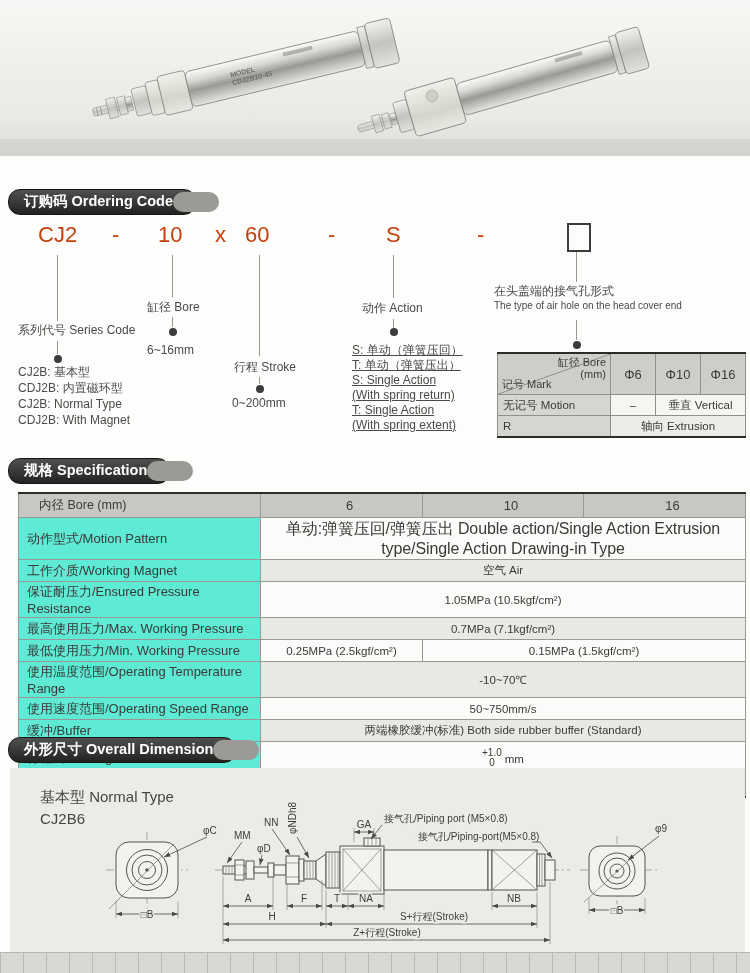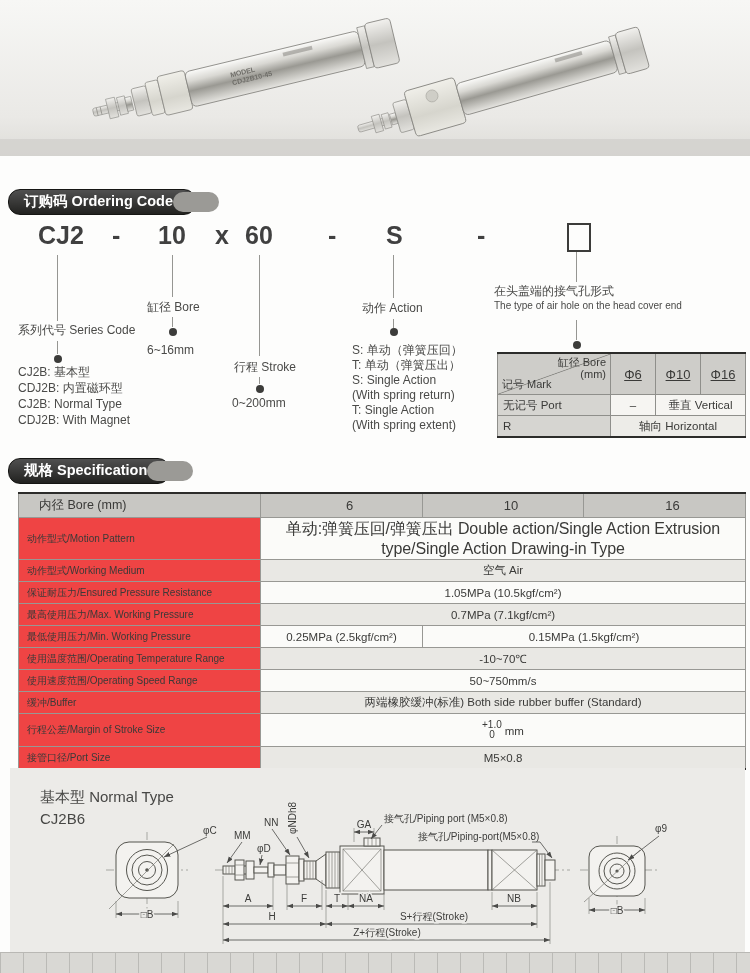--- a/index.html
+++ b/index.html
@@ -11,47 +11,47 @@
 
   
   .pill-wrap{position:absolute;left:8px;height:24px;}
   .pill{position:relative;z-index:0;display:inline-block;background:linear-gradient(#505050,#222220);
         color:#fff;font-size:14.5px;font-weight:bold;line-height:17px;
         padding:3px 22px 4px 15px;border-radius:12px;border:1px solid #161614;white-space:nowrap;}
   .pill::after{content:"";position:absolute;top:2px;right:-24px;width:46px;height:calc(100% - 4px);
         background:#9b9a96;border-radius:11px;z-index:-1;}
 
   
-  .code-part{position:absolute;font-size:25px;font-weight:bold;color:#404040;line-height:32px;}
+  .code-part{position:absolute;font-size:22px;font-weight:normal;color:#c2410c;line-height:32px;}
   .code-box{position:absolute;width:20px;height:25px;border:2px solid #3c3c3a;background:transparent;}
   .vline{position:absolute;width:1px;background:#969692;}
   .dot{position:absolute;width:8px;height:8px;border-radius:50%;background:#3c3c3a;}
   .olabel{position:absolute;font-size:12px;color:#4a4a48;white-space:nowrap;}
   .olist{position:absolute;font-size:12px;color:#4a4a48;white-space:nowrap;}
   .olist div{height:16px;line-height:16px;}
-  .olist.tight div{height:15px;line-height:15px;}
+  .olist.tight div{height:15px;line-height:15px;text-decoration:underline;}
 
   
   table.air{position:absolute;left:497px;top:352px;width:248px;border-collapse:collapse;table-layout:fixed;
         border-top:2px solid #2c2c2a;border-bottom:2px solid #2c2c2a;font-size:11.5px;color:#3a3a38;}
   table.air td{border:1px solid #8f8f8b;padding:0;text-align:center;}
   table.air .diag{position:relative;height:40px;background:
         linear-gradient(to bottom right, rgba(0,0,0,0) calc(50% - 0.7px), #7d7d79, rgba(0,0,0,0) calc(50% + 0.7px)),#cecdc9;}
   table.air .diag .dt{position:absolute;top:2px;right:4px;text-align:right;line-height:12px;font-size:11px;}
   table.air .diag .db{position:absolute;bottom:2px;left:4px;font-size:11px;}
-  table.air td.colhead{background:#cecdc9;height:40px;font-size:13px;text-decoration:underline;}
+  table.air td.colhead{background:#cecdc9;height:40px;font-size:13px;}
   table.air td.mark{background:#d6d5d1;text-align:left;padding-left:5px;height:20px;}
   table.air td.val{background:#f6f5f2;height:20px;}
   table.air td.val2{background:#edece8;height:20px;}
 
   
   table.spec{position:absolute;left:18px;top:492px;width:727px;border-collapse:collapse;table-layout:fixed;
         border-top:2px solid #2c2c2a;border-bottom:2px solid #2c2c2a;font-size:11.5px;color:#3a3a38;}
   table.spec td{border:1px solid #98а;border:1px solid #98九;border:1px solid #989894;padding:1px 4px;text-align:center;height:19px;}
-  table.spec td.lbl{background:#ef4444;text-align:left;padding-left:8px;font-size:10px;}
+  table.spec td.lbl{background:#5eead4;text-align:left;padding-left:8px;font-size:13px;}
   table.spec tr.hdr td{background:#c8c7c3;font-size:13px;height:21px;padding-left:20px;}
   table.spec tr.hdr td.lbl{font-size:12.5px;}
   table.spec tr.alt td:not(.lbl){background:#e9e8e4;}
   table.spec tr:not(.alt):not(.hdr) td:not(.lbl){background:#fbfbf9;}
   table.spec td.small{font-size:16px;letter-spacing:-0.1px;}
   .frac{display:inline-block;vertical-align:middle;font-size:10px;line-height:10px;text-align:center;}
   .frac .top{display:block;}
   .frac .bot{display:block;}
   .frac-unit{display:inline-block;vertical-align:-2px;margin-left:3px;font-size:11.5px;}
   tr.strokeerr td{height:30px;}
@@ -202,27 +202,27 @@
         <td class="diag">
           <span class="dt"><span>缸径 Bore</span><br>
           <span>(mm)</span></span>
           <span class="db">记号 Mark</span>
         </td>
         <td class="colhead">Φ6</td>
         <td class="colhead">Φ10</td>
         <td class="colhead">Φ16</td>
       </tr>
       <tr>
-        <td class="mark">无记号 Port</td>
+        <td class="mark">无记号 Motion</td>
         <td class="val">–</td>
         <td class="val" colspan="2">垂直 Vertical</td>
       </tr>
       <tr>
         <td class="mark">R</td>
-        <td class="val2" colspan="3">轴向 Horizontal</td>
+        <td class="val2" colspan="3">轴向 Extrusion</td>
       </tr>
     </tbody>
       </table>
   </div>
 
   <div class="pill-wrap" style="top:458px">
     <span class="pill">规格 Specification</span>
   </div>
 
   <table class="spec">
@@ -237,21 +237,21 @@
       <td class="lbl">内径 Bore (mm)</td>
       <td>6</td>
       <td>10</td>
       <td>16</td>
     </tr>
     <tr>
       <td class="lbl">动作型式/Motion Pattern</td>
       <td colspan="3" class="small">单动:弹簧压回/弹簧压出 Double action/Single Action Extrusion type/Single Action Drawing-in Type</td>
     </tr>
     <tr class="alt">
-      <td class="lbl">动作型式/Working Medium</td>
+      <td class="lbl">工作介质/Working Magnet</td>
       <td colspan="3">空气  Air</td>
     </tr>
     <tr>
       <td class="lbl">保证耐压力/Ensured Pressure Resistance</td>
       <td colspan="3">1.05MPa (10.5kgf/cm²)</td>
     </tr>
     <tr class="alt">
       <td class="lbl">最高使用压力/Max. Working Pressure</td>
       <td colspan="3">0.7MPa (7.1kgf/cm²)</td>
     </tr>
@@ -281,20 +281,23 @@
         </span><span class="frac-unit">mm</span>
       </td>
     </tr>
     <tr class="alt">
       <td class="lbl">接管口径/Port Size</td>
       <td colspan="3">M5×0.8</td>
     </tr>
   </tbody>
     </table>
 
+  <div class="pill-wrap" style="top:737px">
+    <span class="pill">外形尺寸 Overall Dimension</span>
+  </div>
 
   <div class="dim-panel">
     <svg width="735" height="180" viewBox="0 0 735 180">
       <defs>
         <marker id="arrE" markerWidth="9" markerHeight="8" refX="8" refY="3" orient="auto">
           <path d="M0,0 L8,3 L0,6 z" fill="#4a4a48"></path>
         </marker>
         <marker id="arrS" markerWidth="9" markerHeight="8" refX="8" refY="3" orient="auto-start-reverse">
           <path d="M0,0 L8,3 L0,6 z" fill="#4a4a48"></path>
         </marker>

